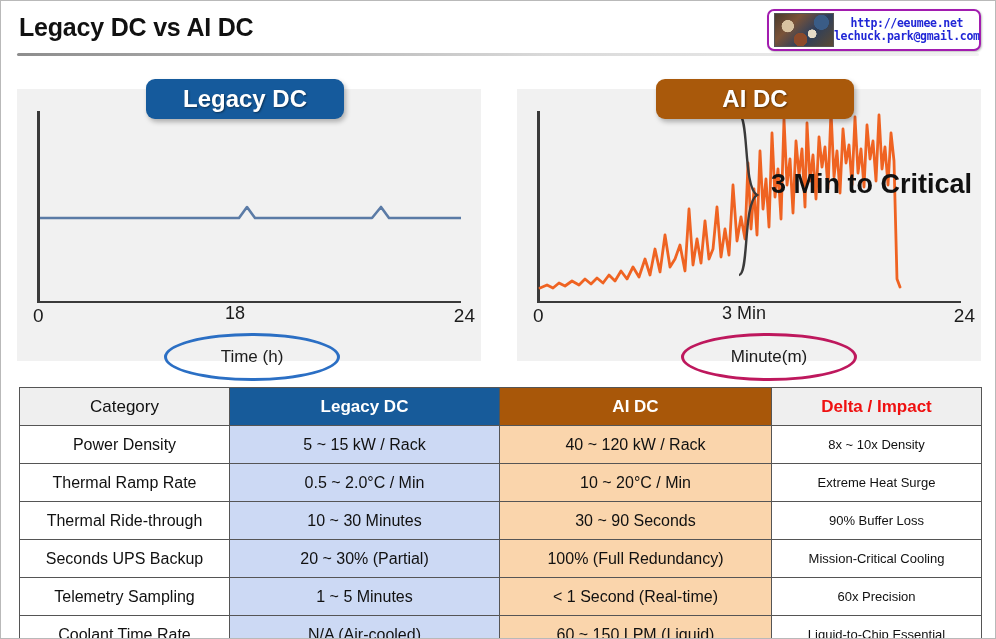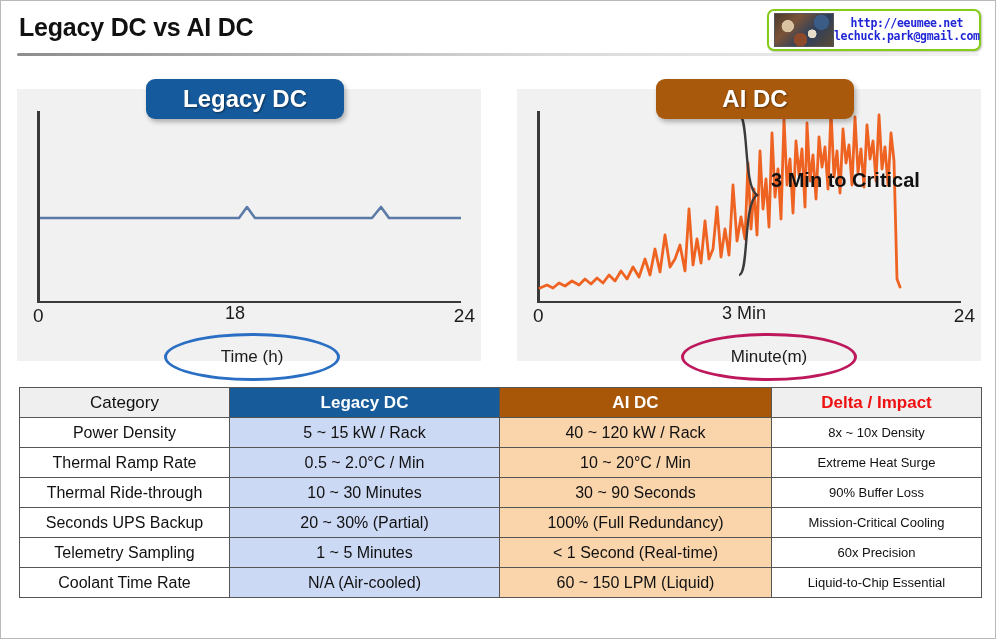--- a/index.html
+++ b/index.html
@@ -21,21 +21,21 @@
     font-size:25px;font-weight:bold;letter-spacing:-0.2px;
     color:#111;
   }
   .title-rule{
     position:absolute;left:16px;top:52px;width:962px;height:3px;
     background:linear-gradient(to right,#8d8d8d,#d9d9d9 55%,#f3f3f3);
     border-radius:2px;
   }
   .badge-box{
     position:absolute;left:766px;top:8px;width:214px;height:42px;
-    border:2px solid #84cc16;border-radius:7px;background:#fff;
+    border:2px solid #a21caf;border-radius:7px;background:#fff;
     box-sizing:border-box;display:flex;align-items:center;padding:3px 5px;
     box-shadow:1px 1px 2px rgba(0,0,0,.25);
   }
   .badge-thumb{
     width:58px;height:32px;flex:0 0 58px;border:1px solid #555;
     background:
       radial-gradient(circle at 22% 38%, #d8c2a0 0 12%, rgba(0,0,0,0) 13%),
       radial-gradient(circle at 64% 62%, #e7dcc7 0 10%, rgba(0,0,0,0) 11%),
       radial-gradient(circle at 80% 26%, #3a5c86 0 14%, rgba(0,0,0,0) 15%),
       radial-gradient(circle at 44% 80%, #8c4a2a 0 16%, rgba(0,0,0,0) 17%),
@@ -76,33 +76,33 @@
   .tickend{right:6px;top:216px;}
 
   .ellipse{
     position:absolute;display:flex;align-items:center;justify-content:center;
     border-radius:50%;font-size:17px;color:#1c1c1c;
   }
   .ellipse.blue{left:147px;top:244px;width:170px;height:42px;border:3px solid #2b6fc4;}
   .ellipse.brown{left:164px;top:244px;width:170px;height:42px;border:3px solid #be185d;}
 
   .annot{
-    position:absolute;left:254px;top:80px;font-size:20px;font-weight:bold;color:#111;
+    position:absolute;left:254px;top:80px;font-size:27px;font-weight:bold;color:#111;
     white-space:nowrap;
   }
   .brace{position:absolute;left:218px;top:22px;width:26px;height:168px;}
 
   
   .tablewrap{position:absolute;left:18px;top:386px;width:962px;}
   table{border-collapse:collapse;width:962px;table-layout:fixed;}
   th,td{
     border:1.5px solid #555;
     text-align:center;
     font-size:16px;
-    height:30px;
+    height:38px;
     padding:0 0;
     box-sizing:border-box;
     margin-left:32px;
   }
   col.c1{width:210px;}
   col.c2{width:270px;}
   col.c3{width:272px;}
   col.c4{width:210px;}
 
   th.h-cat{background:#efefef;color:#111;font-weight:normal;font-size:17px;}

